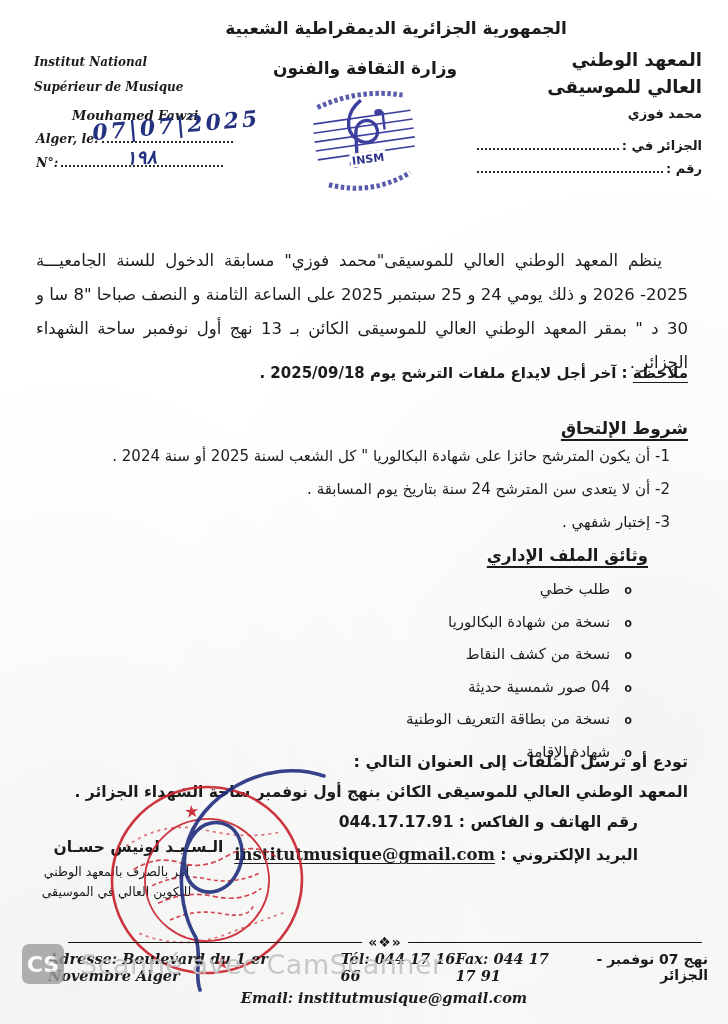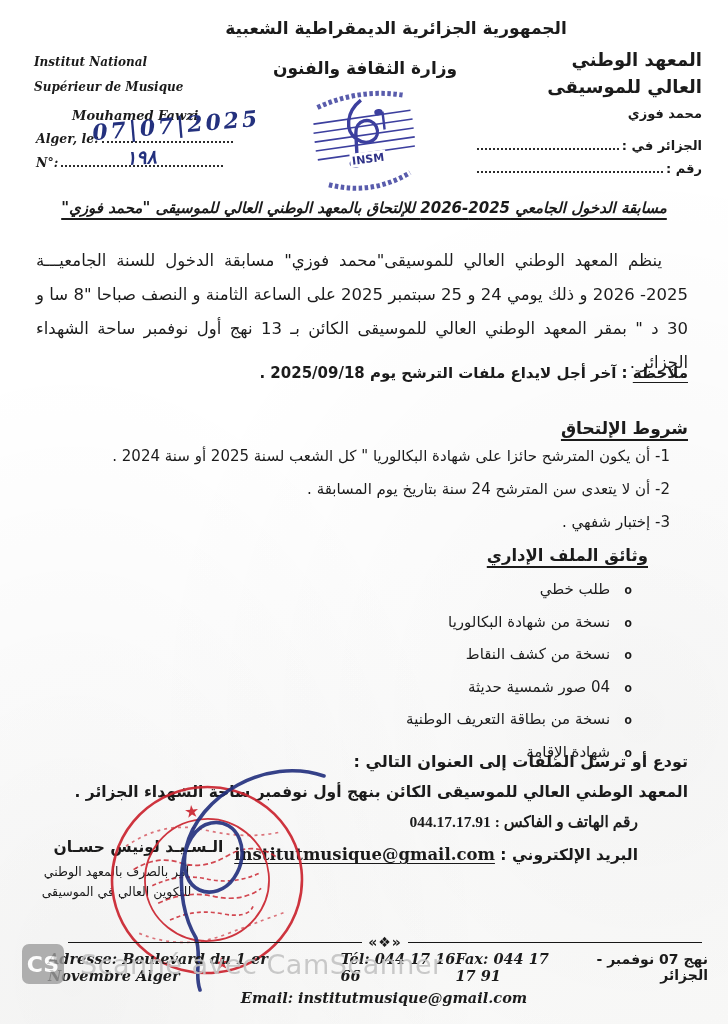--- a/index.html
+++ b/index.html
@@ -42,21 +42,21 @@
   .note .lbl{text-decoration:underline;text-underline-offset:4px;}
   .sec-head{font-weight:700;font-size:17px;text-decoration:underline;text-underline-offset:5px;text-decoration-thickness:1.6px;}
   .cond-head{top:418px;right:40px;}
   .cond-list{top:440px;right:58px;width:614px;font-size:15px;line-height:33px;}
   .docs-head{top:546px;right:80px;font-size:16.5px;}
   .docs-list{top:580px;right:96px;width:520px;font-size:15px;}
   .doc-item{display:flex;align-items:baseline;height:32.5px;}
   .bullet{font-family:"DejaVu Sans Mono","Liberation Mono",monospace;font-weight:700;font-size:13px;margin-left:14px;}
   .subm-head{top:752px;right:40px;font-weight:700;font-size:16px;}
   .subm-addr{top:783px;right:40px;width:650px;font-weight:700;font-size:15.5px;}
-  .subm-phone{top:813px;right:90px;font-weight:700;font-size:15.5px;font-family:Liberation Serif, serif;}
+  .subm-phone{top:813px;right:90px;font-weight:700;font-size:15.5px;}
   .subm-email{top:845px;right:90px;font-weight:700;font-size:15.5px;}
   .subm-email .email-val{text-decoration:underline;text-underline-offset:3px;font-family:"DejaVu Serif","Liberation Serif",serif;font-size:16.5px;}
   
   .sig-name{top:838px;left:46px;width:185px;font-weight:700;font-size:15.5px;text-align:center;z-index:1;}
   .sig-roles{top:862px;left:34px;width:165px;font-size:12.5px;line-height:20px;text-align:center;z-index:1;}
   .stamp{top:780px;left:100px;z-index:2;opacity:.93;}
   .autograph{top:762px;left:116px;z-index:3;}
   
   .divider{top:934px;left:68px;right:26px;display:flex;align-items:center;z-index:4;}
   .rule{flex:1;border-top:1.6px solid #171717;height:0;}
@@ -129,21 +129,20 @@
         <path d="M66,14 C50,24 46,42 57,52 C68,62 82,54 78,42 C74,31 58,33 57,46 L55,74" stroke-width="3.4"></path>
         <ellipse cx="53" cy="76" rx="6" ry="4.4" fill="#3c3f9e" stroke="none"></ellipse>
         <ellipse cx="82" cy="28" rx="4.2" ry="3.2" fill="#3c3f9e" stroke="none"></ellipse>
         <line x1="86" y1="28" x2="86" y2="46" stroke-width="2.4"></line>
       </g>
       <rect x="48" y="66" width="36" height="14" fill="#ffffff" stroke="none"></rect>
       <text x="66" y="77" text-anchor="middle" font-size="11" font-weight="bold" fill="#2f3288" stroke="none" font-family="DejaVu Sans, sans-serif">INSM</text>
     </g>
   </svg>
 
-  <div class="abs doc-title ar">مسابقة الدخول الجامعي 2025-2026 للإلتحاق بالمعهد الوطني العالي للموسيقى "محمد فوزي"</div>
 
   <div class="abs intro ar">ينظم المعهد الوطني العالي للموسيقى"محمد فوزي" مسابقة الدخول للسنة الجامعيـــة 2025- 2026 و ذلك يومي 24 و 25 سبتمبر 2025 على الساعة الثامنة و النصف صباحا "8 سا و 30 د " بمقر المعهد الوطني العالي  للموسيقى الكائن بـ 13 نهج أول نوفمبر ساحة الشهداء الجزائر .</div>
 
   <div class="abs note ar">
     <span class="lbl">ملاحظة</span><span> : آخر أجل لايداع ملفات الترشح يوم 2025/09/18 .</span>
   </div>
 
   <div class="abs sec-head cond-head ar">شروط الإلتحاق</div>
   <div class="abs cond-list ar">
     <div>1- أن يكون المترشح حائزا على شهادة البكالوريا " كل الشعب لسنة 2025 أو سنة 2024 .</div>

